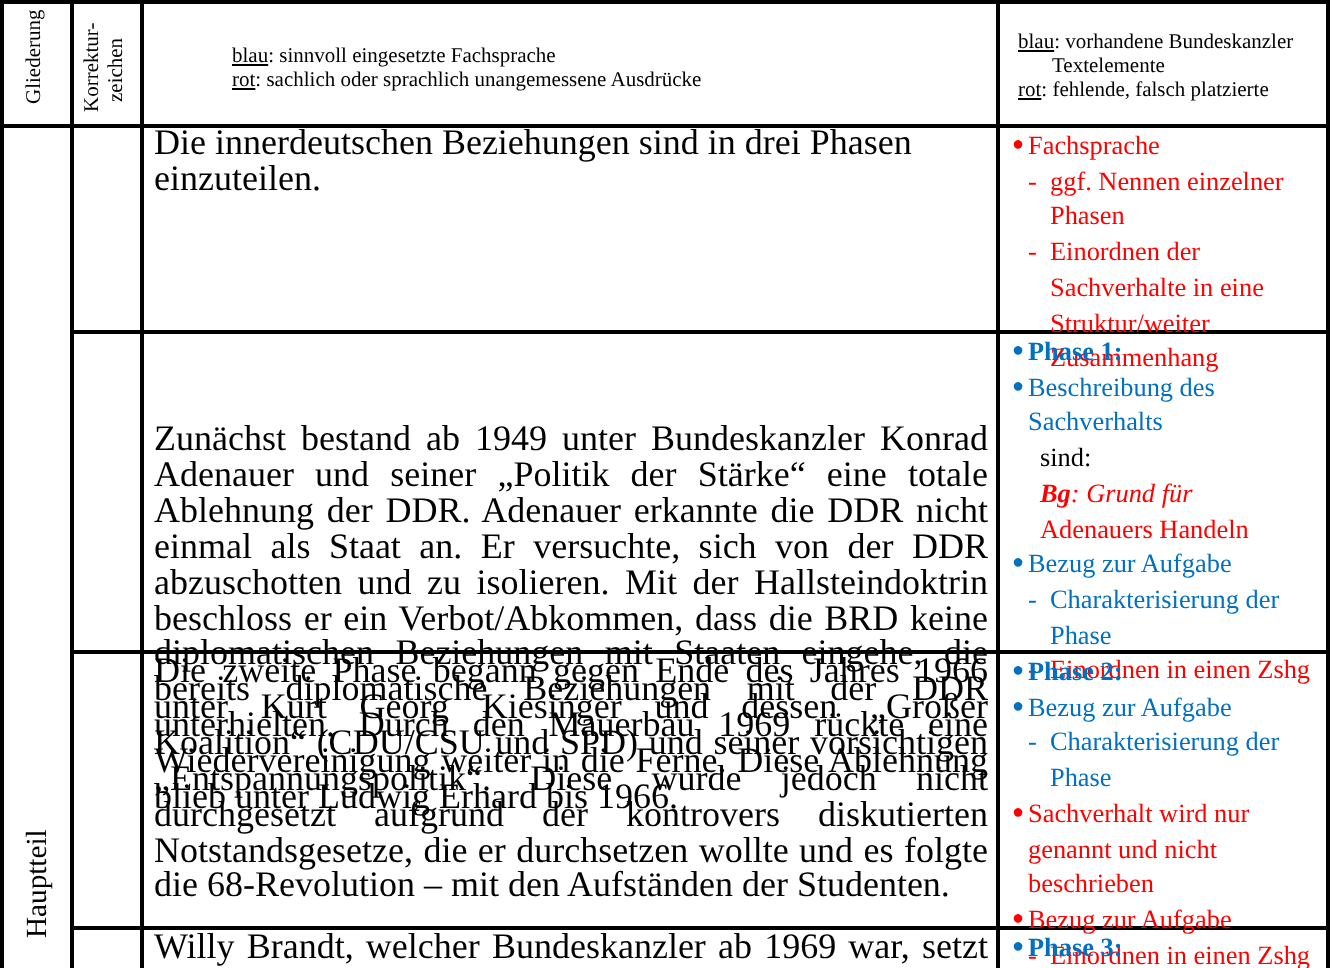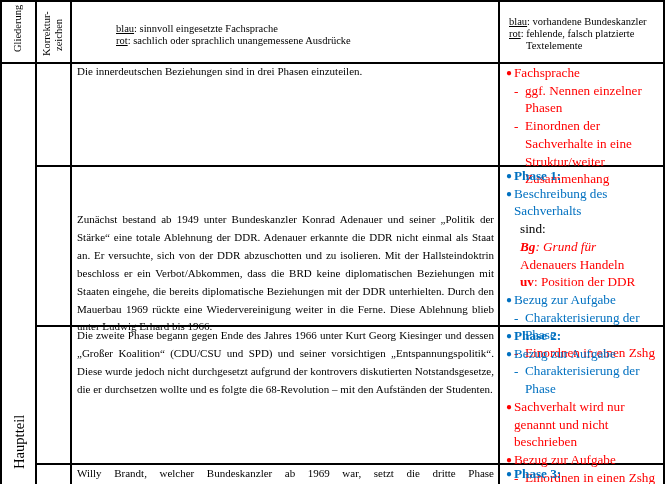--- a/index.html
+++ b/index.html
@@ -4,21 +4,21 @@
 <style>
   html, body { margin:0; padding:0; background:#ffffff; }
   body { width:666px; height:484px; overflow:hidden; position:relative; font-family:"Liberation Serif", serif; color:#000; }
   .sheet { position:absolute; left:0; top:0; width:540px; height:484px; }
   .vline { position:absolute; top:0; width:2px; background:#000; }
   .hline { position:absolute; height:2px; background:#000; }
   .cell { position:absolute; box-sizing:border-box; overflow:hidden; }
   .rot { position:absolute; transform:rotate(-90deg); transform-origin:left top; white-space:nowrap; }
   .hdr-small { font-size:10.5px; line-height:12px; }
   .hdr-small u { text-decoration:underline; }
-  .body-text { font-size:11px; line-height:17.9px; text-align:justify; }
+  .body-text { font-size:18px; line-height:17.9px; text-align:justify; }
   .body-text.left { text-align:left; }
   .notes { font-size:13.2px; line-height:17.7px; font-family:"Liberation Serif", serif; }
   .notes .li { position:relative; padding-left:11px; white-space:nowrap; }
   .notes .li .bullet { position:absolute; left:3px; top:0; font-size:10px; }
   .notes .sub { position:relative; padding-left:22px; white-space:nowrap; }
   .notes .sub .dash { position:absolute; left:11px; top:0; }
   .notes .plain { padding-left:22px; white-space:nowrap; }
   .notes .cont { padding-left:22px; white-space:nowrap; }
   .red { color:#ff0000; }
   .blue { color:#0070c0; }
@@ -56,24 +56,24 @@
     </div>
     <div>
       <u>rot</u><span>: sachlich oder sprachlich unangemessene Ausdrücke</span>
     </div>
   </div>
 
   <div class="cell hdr-small" style="left:509px;top:16px;width:152px;">
     <div>
       <u>blau</u><span>: vorhandene Bundeskanzler</span>
     </div>
+    <div style="padding-left:17px;">Textelemente</div>
     <div>
       <u>rot</u><span>: fehlende, falsch platzierte</span>
     </div>
-    <div style="padding-left:17px;">Textelemente</div>
   </div>
 
   <div class="rot" style="left:11px;top:469px;font-size:14.6px;">
     <span>Hauptteil</span>
   </div>
 
   <div class="cell body-text left" style="left:77px;top:63px;width:418px;">
     <span>Die innerdeutschen Beziehungen sind in drei Phasen einzuteilen.</span>
   </div>
   <div class="cell notes" style="left:503px;top:64px;width:160px;">
@@ -89,21 +89,20 @@
   <div class="cell body-text" style="left:77px;top:167px;width:417px;margin-top:44px;">
     <span>Zunächst bestand ab 1949 unter Bundeskanzler Konrad Adenauer und seiner „Politik der Stärke“ eine totale Ablehnung der DDR. Adenauer erkannte die DDR nicht einmal als Staat an. Er versuchte, sich von der DDR abzuschotten und zu isolieren. Mit der Hallsteindoktrin beschloss er ein Verbot/Abkommen, dass die BRD keine diplomatischen Beziehungen mit Staaten eingehe, die bereits diplomatische Beziehungen mit der DDR unterhielten. Durch den Mauerbau 1969 rückte eine Wiedervereinigung weiter in die Ferne. Diese Ablehnung blieb unter Ludwig Erhard bis 1966.</span>
   </div>
   <div class="cell notes" style="left:503px;top:167px;width:160px;">
     <div class="li blue bold"><span class="bullet" style="font-weight:normal;">●</span><span>Phase 1:</span></div>
     <div class="li blue"><span class="bullet">●</span><span>Beschreibung des</span></div>
     <div class="li blue">Sachverhalts</div>
     <div class="plain black" style="padding-left:17px;">sind:</div>
     <div class="plain red" style="padding-left:17px;font-style:italic;"><span class="bold">Bg</span><span>: Grund für</span></div>
     <div class="plain red" style="padding-left:17px;">Adenauers Handeln</div>
-    <div class="plain red" style="padding-left:17px;"><span class="bold">uv</span><span>: Position der DDR</span></div>
     <div class="li blue"><span class="bullet">●</span><span>Bezug zur Aufgabe</span></div>
     <div class="sub blue"><span class="dash">-</span><span>Charakterisierung der</span></div>
     <div class="cont blue">Phase</div>
     <div class="sub red"><span class="dash">-</span><span>Einordnen in einen Zshg</span></div>
   </div>
 
   <div class="cell body-text" style="left:77px;top:327px;width:417px;">
     <span>Die zweite Phase begann gegen Ende des Jahres 1966 unter Kurt Georg Kiesinger und dessen „Großer Koalition“ (CDU/CSU und SPD) und seiner vorsichtigen „Entspannungspolitik“. Diese wurde jedoch nicht durchgesetzt aufgrund der kontrovers diskutierten Notstandsgesetze, die er durchsetzen wollte und es folgte die 68-Revolution – mit den Aufständen der Studenten.</span>
   </div>
   <div class="cell notes" style="left:503px;top:327px;width:160px;">

